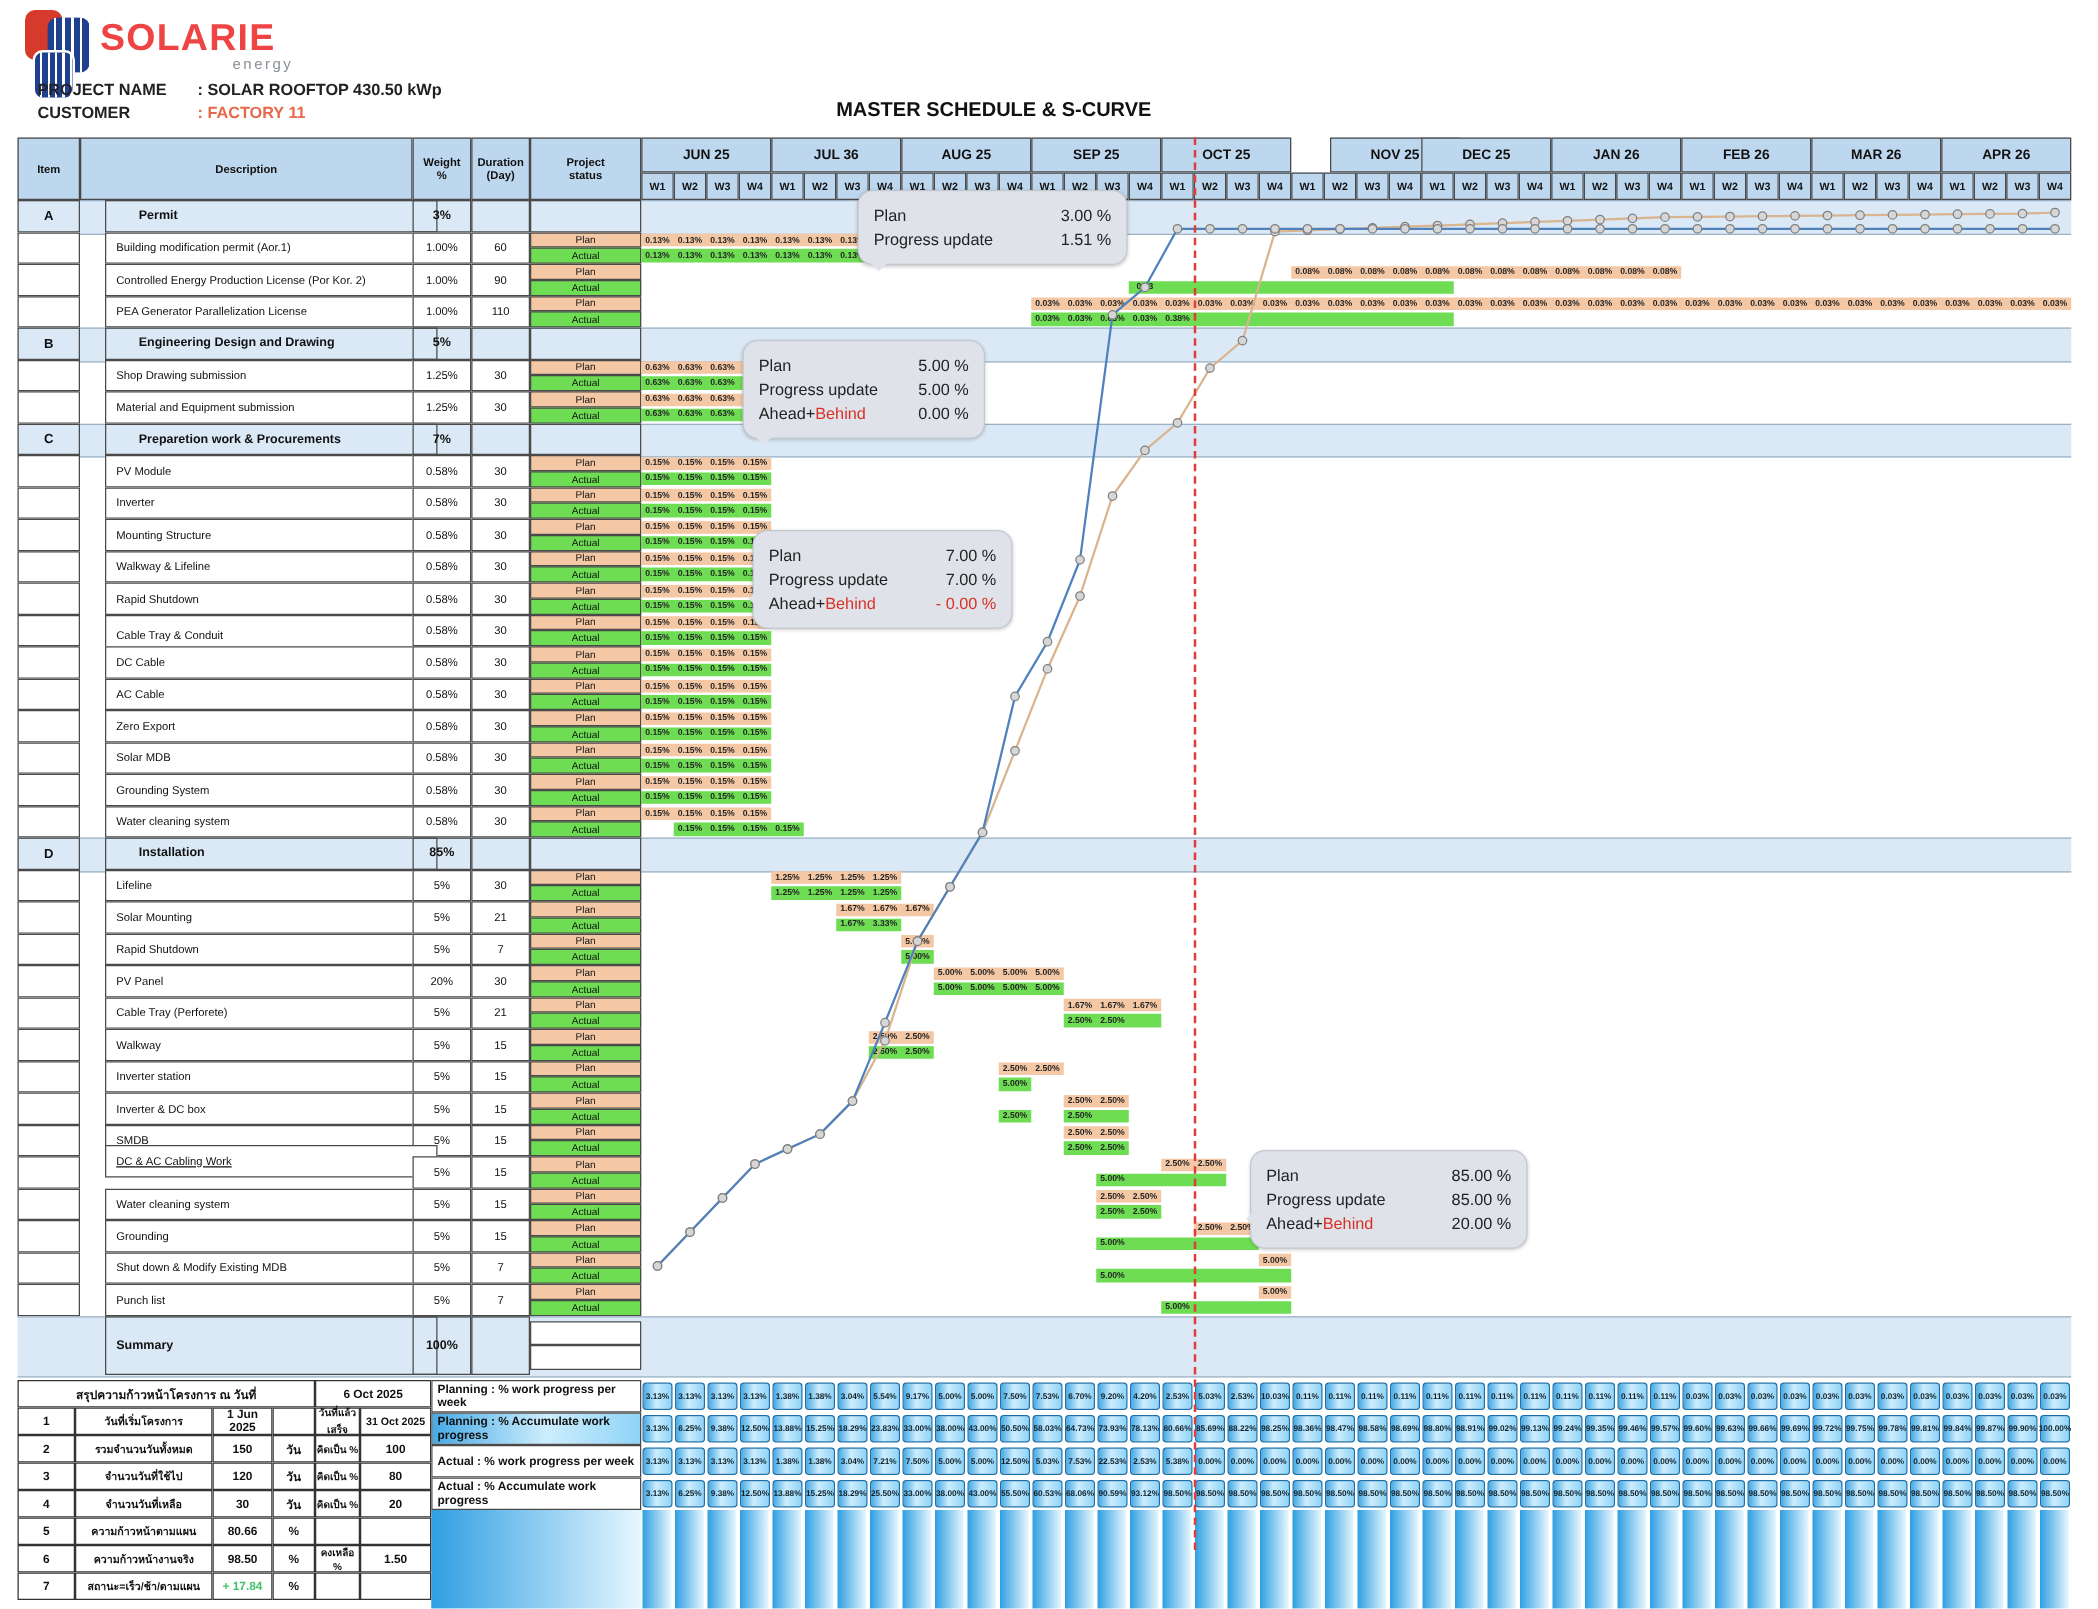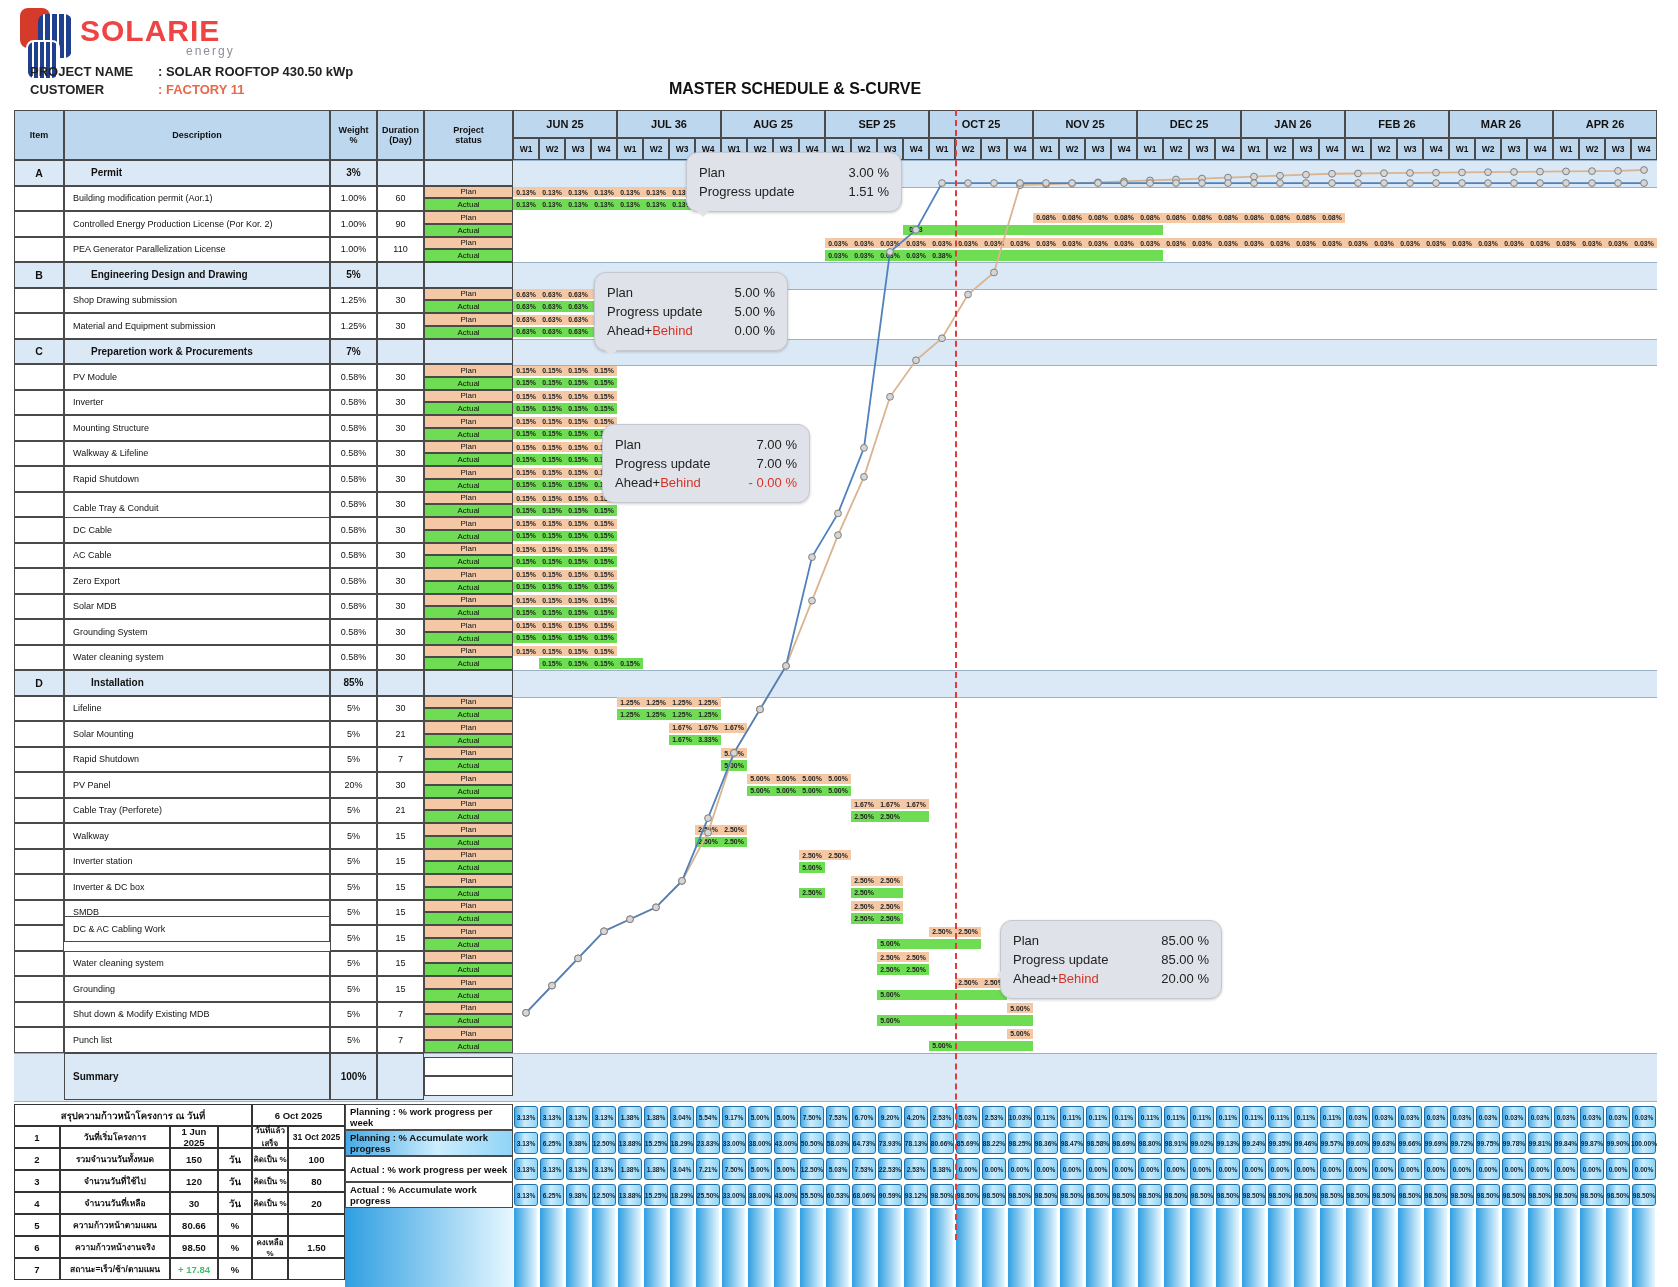--- a/index.html
+++ b/index.html
@@ -14,21 +14,21 @@
     background-image:repeating-linear-gradient(90deg,#1f3f8f 0 4px,#ffffff 4px 6px);border:2px solid #fff;}
   #logo-text{left:80px;top:14px;font-size:30px;font-weight:bold;color:#ef4444;letter-spacing:1px;}
   #logo-sub{left:186px;top:44px;font-size:12px;color:#8a8f98;letter-spacing:2px;}
   .hdr-line{font-size:13px;font-weight:bold;color:#222;}
   #title{left:560px;top:80px;width:470px;text-align:center;font-size:16px;color:#111;}
   
   .cell{position:absolute;box-sizing:border-box;border:1px solid #4a4a4a;font-size:9px;
         display:flex;align-items:center;justify-content:center;text-align:center;background:#fff;}
   .hcell{background:#bdd7ee;font-weight:bold;}
   .section-strip{position:absolute;background:#dbe9f6;border-top:1px solid #9ab1c6;border-bottom:1px solid #9ab1c6;}
-  .desc-cell{justify-content:flex-start;padding-left:8px;text-align:center;}
+  .desc-cell{justify-content:flex-start;padding-left:8px;text-align:center;margin-left:20px;}
   .status-plan{background:#f5c8a5;font-size:8px;}
   .status-act{background:#6edd53;font-size:8px;}
   .bar{position:absolute;display:flex;overflow:visible;}
   .bar-plan{background:#f5c8a5;}
   .bar-act{background:#6edd53;}
   .bar .bc{flex:0 0 26px;width:26px;font-size:6.9px;font-weight:bold;color:#222;
            display:flex;align-items:center;justify-content:center;white-space:nowrap;}
   
   .brow-label{position:absolute;box-sizing:border-box;border:1px solid #4a4a4a;font-size:9.5px;font-weight:bold;
               display:flex;align-items:center;padding-left:4px;background:#fff;}
@@ -90,21 +90,21 @@
       <div class="cell hcell" style="left: 825px; top: 110px; width: 104px; height: 28px; font-size: 11px;">SEP 25</div>
       <div class="cell hcell" style="left: 825px; top: 138px; width: 26px; height: 22px; font-size: 8.5px;">W1</div>
       <div class="cell hcell" style="left: 851px; top: 138px; width: 26px; height: 22px; font-size: 8.5px;">W2</div>
       <div class="cell hcell" style="left: 877px; top: 138px; width: 26px; height: 22px; font-size: 8.5px;">W3</div>
       <div class="cell hcell" style="left: 903px; top: 138px; width: 26px; height: 22px; font-size: 8.5px;">W4</div>
       <div class="cell hcell" style="left: 929px; top: 110px; width: 104px; height: 28px; font-size: 11px;">OCT 25</div>
       <div class="cell hcell" style="left: 929px; top: 138px; width: 26px; height: 22px; font-size: 8.5px;">W1</div>
       <div class="cell hcell" style="left: 955px; top: 138px; width: 26px; height: 22px; font-size: 8.5px;">W2</div>
       <div class="cell hcell" style="left: 981px; top: 138px; width: 26px; height: 22px; font-size: 8.5px;">W3</div>
       <div class="cell hcell" style="left: 1007px; top: 138px; width: 26px; height: 22px; font-size: 8.5px;">W4</div>
-      <div class="cell hcell" style="left: 1033px; top: 110px; width: 104px; height: 28px; font-size: 11px;">NOV 25</div>
+      <div class="cell hcell" style="left: 1064px; top: 110px; width: 104px; height: 28px; font-size: 11px;">NOV 25</div>
       <div class="cell hcell" style="left: 1033px; top: 138px; width: 26px; height: 22px; font-size: 8.5px;">W1</div>
       <div class="cell hcell" style="left: 1059px; top: 138px; width: 26px; height: 22px; font-size: 8.5px;">W2</div>
       <div class="cell hcell" style="left: 1085px; top: 138px; width: 26px; height: 22px; font-size: 8.5px;">W3</div>
       <div class="cell hcell" style="left: 1111px; top: 138px; width: 26px; height: 22px; font-size: 8.5px;">W4</div>
       <div class="cell hcell" style="left: 1137px; top: 110px; width: 104px; height: 28px; font-size: 11px;">DEC 25</div>
       <div class="cell hcell" style="left: 1137px; top: 138px; width: 26px; height: 22px; font-size: 8.5px;">W1</div>
       <div class="cell hcell" style="left: 1163px; top: 138px; width: 26px; height: 22px; font-size: 8.5px;">W2</div>
       <div class="cell hcell" style="left: 1189px; top: 138px; width: 26px; height: 22px; font-size: 8.5px;">W3</div>
       <div class="cell hcell" style="left: 1215px; top: 138px; width: 26px; height: 22px; font-size: 8.5px;">W4</div>
       <div class="cell hcell" style="left: 1241px; top: 110px; width: 104px; height: 28px; font-size: 11px;">JAN 26</div>
@@ -647,21 +647,21 @@
       <div class="cell status-act" style="left: 424px; top: 912.25px; width: 89px; height: 12.75px;">Actual</div>
       <div class="bar bar-plan" style="left: 851px; top: 901px; width: 52px; height: 10.25px;">
         <div class="bc">2.50%</div>
         <div class="bc">2.50%</div>
       </div>
       <div class="bar bar-act" style="left: 851px; top: 913.25px; width: 52px; height: 10.25px;">
         <div class="bc">2.50%</div>
         <div class="bc">2.50%</div>
       </div>
       <div class="cell" style="left: 14px; top: 925px; width: 50px; height: 25.5px;"></div>
-      <div class="cell desc-cell" style="left: 64px; top: 916px; width: 266px; height: 25.5px;">DC &amp; AC Cabling Work</div>
+      <div class="cell desc-cell" style="left: 64px; top: 916px; width: 266px; height: 25.5px; text-decoration: underline;">DC &amp; AC Cabling Work</div>
       <div class="cell" style="left: 330px; top: 925px; width: 47px; height: 25.5px;">5%</div>
       <div class="cell" style="left: 377px; top: 925px; width: 47px; height: 25.5px;">15</div>
       <div class="cell status-plan" style="left: 424px; top: 925px; width: 89px; height: 12.75px;">Plan</div>
       <div class="cell status-act" style="left: 424px; top: 937.75px; width: 89px; height: 12.75px;">Actual</div>
       <div class="bar bar-plan" style="left: 929px; top: 926.5px; width: 52px; height: 10.25px;">
         <div class="bc">2.50%</div>
         <div class="bc">2.50%</div>
       </div>
       <div class="bar bar-act" style="left: 877px; top: 938.75px; width: 104px; height: 10.25px;">
         <div class="bc">5.00%</div>

